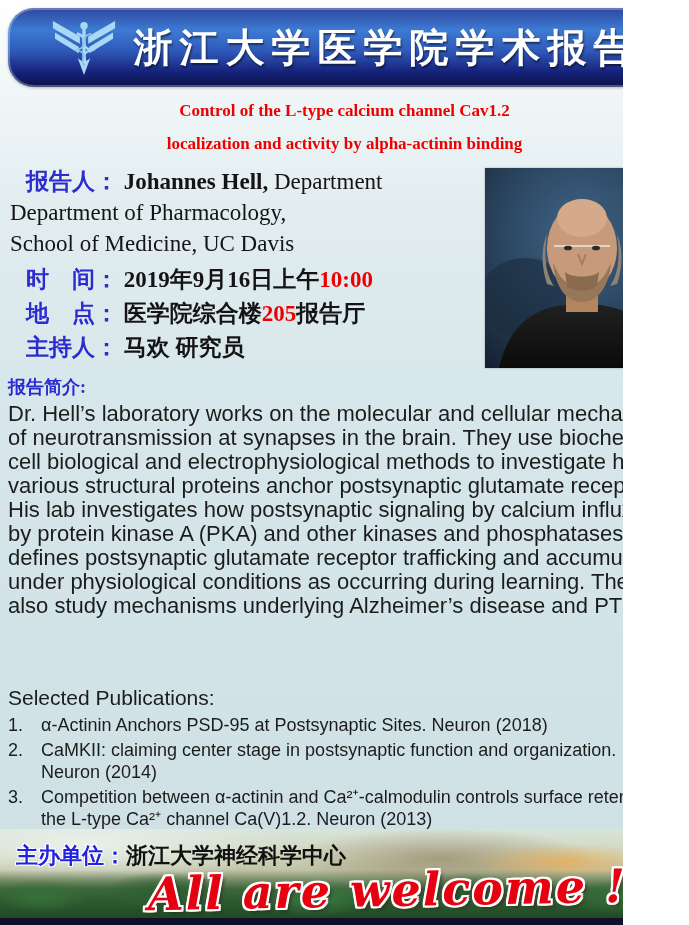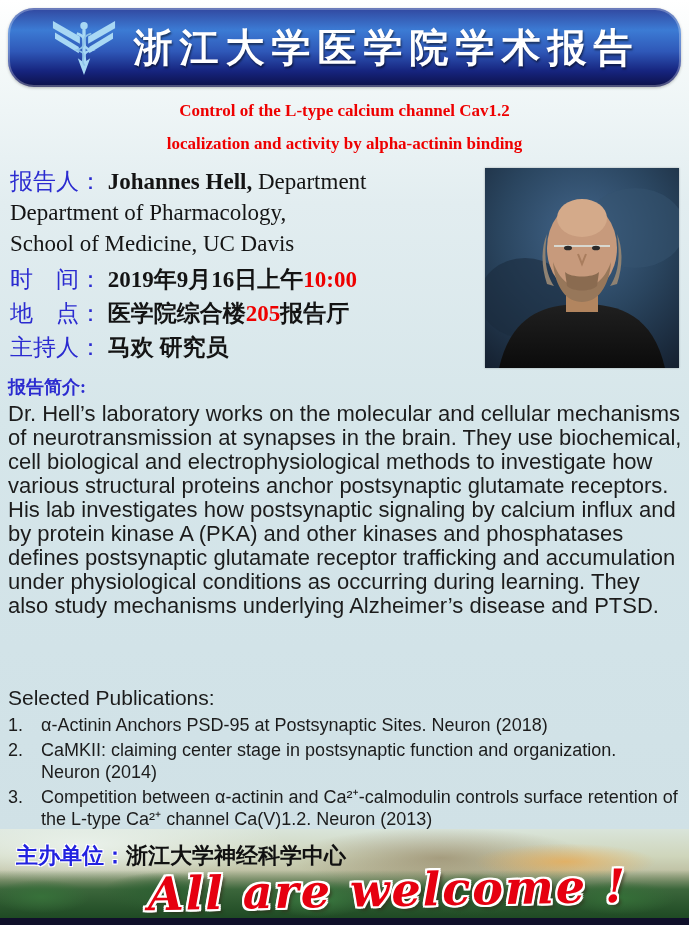--- a/index.html
+++ b/index.html
@@ -1,18 +1,18 @@
 <!DOCTYPE html>
 <html><head>
 <meta charset="utf-8">
 <style>
   html,body{margin:0;padding:0;}
   .poster{
     position:relative;
-    width:689px;height:925px;
+    width:623px;height:925px;
     overflow:hidden;
     background:linear-gradient(180deg,#ffffff 0%,#f4f9f9 7%,#e2edf0 22%,#d6e6ea 45%,#d2e3e8 70%,#cfe0e5 100%);
     font-family:"Liberation Serif",serif;
   }
   
   .header{
     position:absolute;top:8px;left:8px;width:673px;height:79px;
     border-radius:26px;
     background:linear-gradient(180deg,#31479f 0%,#3c7bd4 28%,#2f58b8 55%,#16247e 80%,#0c1048 100%);
     box-shadow:inset 0 0 0 2px rgba(255,255,255,.28), 0 1px 3px rgba(0,0,0,.25);
@@ -27,21 +27,21 @@
   .logo{flex:none;display:block;}
   
   .lecture-title{
     position:absolute;top:94px;left:0;width:689px;text-align:center;
     color:#ee0000;font-weight:bold;font-size:17px;line-height:33px;
   }
   
   .info{position:absolute;top:166px;left:10px;width:478px;font-size:23px;color:#141414;}
   .en-line{line-height:31px;}
   .cn-line{line-height:34px;font-weight:bold;}
-  .cn-label{color:#2b2bd0;font-weight:normal;}
+  .cn-label{color:#2b2bd0;font-weight:bold;margin-left:16px;}
   .red{color:#ee0000;}
   .spacer{height:4px;}
   
   .photo{position:absolute;top:168px;left:485px;width:194px;height:200px;box-shadow:0 0 2px rgba(0,0,0,.3);}
   
   .abstract{position:absolute;top:373px;left:8px;width:674px;}
   .abstract-heading{color:#2b2bd0;font-weight:bold;font-size:18px;line-height:29px;}
   .abstract-body{
     font-family:"Liberation Sans",sans-serif;font-size:22px;line-height:24px;color:#1c1c1c;
   }

